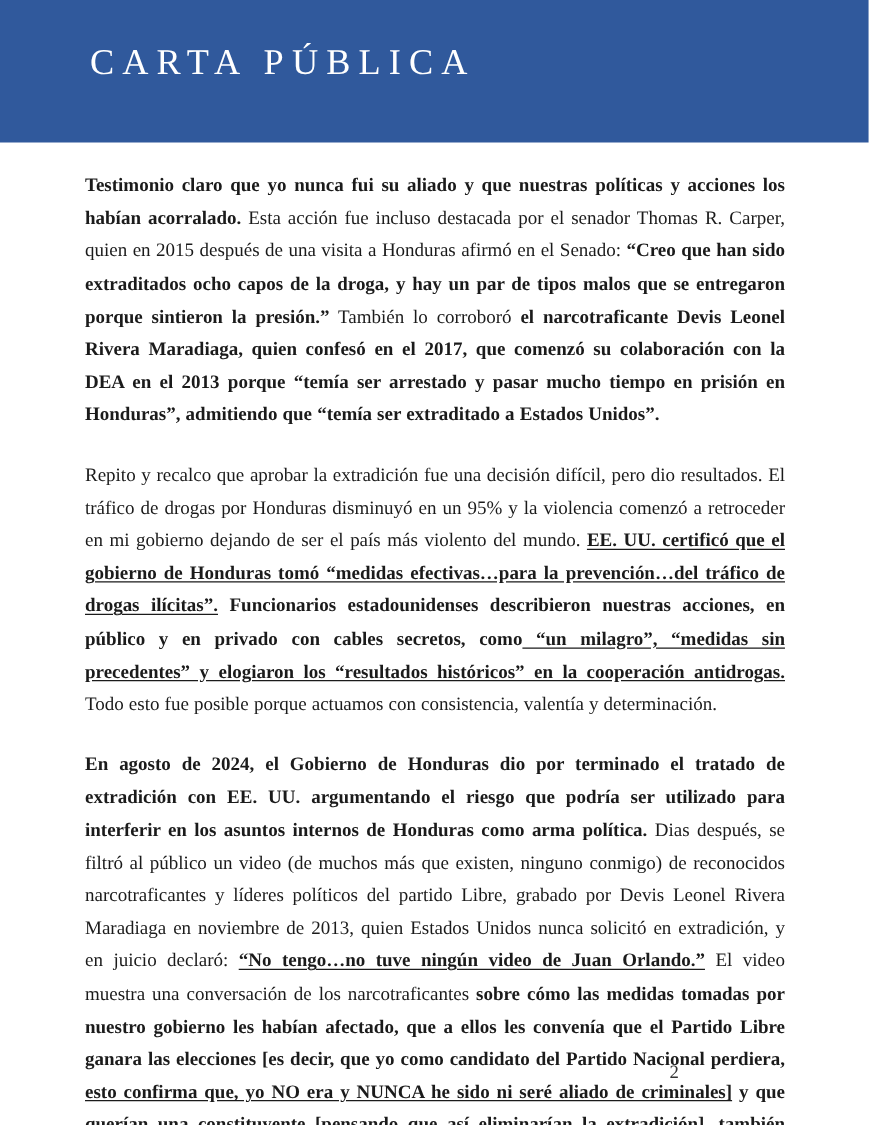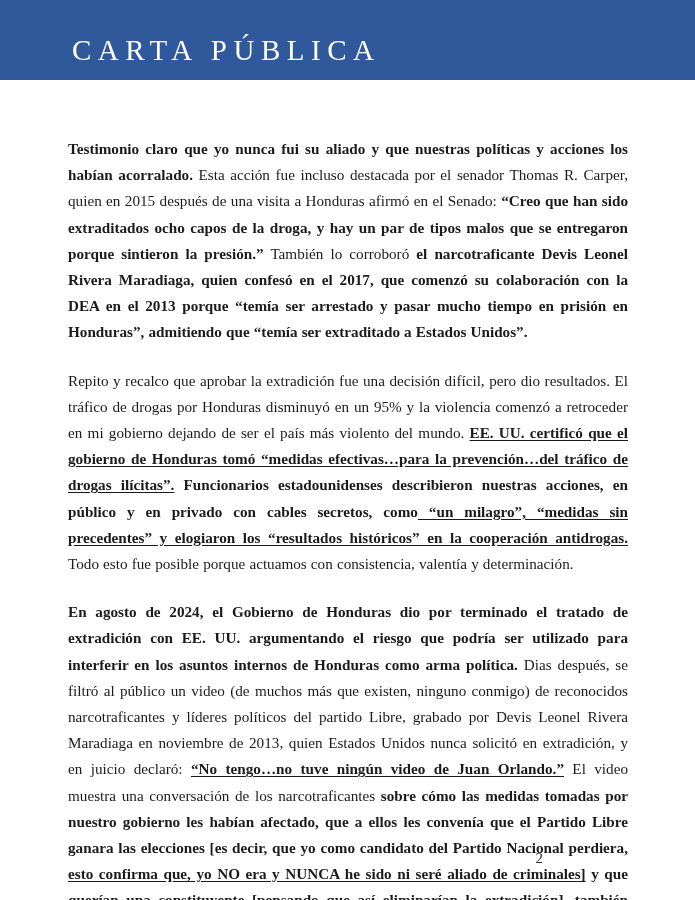--- a/index.html
+++ b/index.html
@@ -11,21 +11,21 @@
     height: 900px;
     background: #ffffff;
     font-family: "Liberation Serif", "DejaVu Serif", serif;
     overflow: hidden;
     position: relative;
   }
 
   
   .banner {
     width: 695px;
-    height: 80px;
+    height: 114px;
     background: #30599c;
     position: relative;
   }
   .banner-title {
     position: absolute;
     left: 72px;
     top: 36px;
     color: #ffffff;
     font-family: "Liberation Serif", "DejaVu Serif", serif;
     font-size: 29px;

